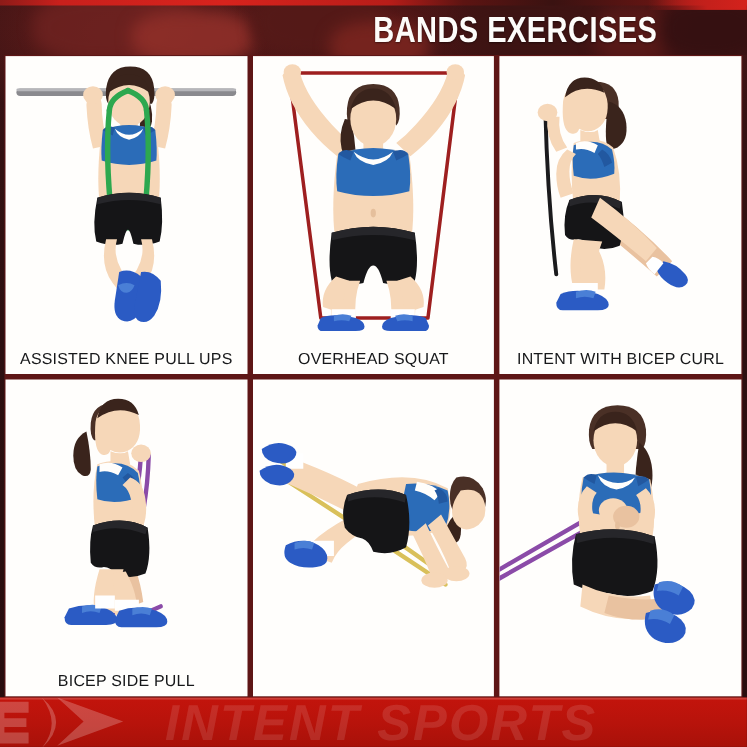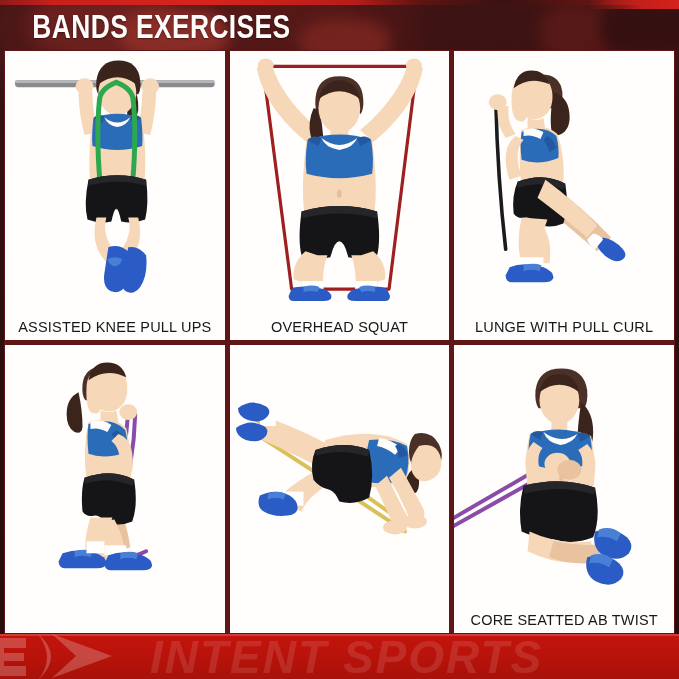--- a/index.html
+++ b/index.html
@@ -26,21 +26,21 @@
   .top-right-flare {
     position:absolute; right:0; top:0; width:90px; height:9px;
     background:linear-gradient(90deg, rgba(200,30,25,0) 0%, #c4201b 60%, #d4221c 100%);
   }
   
   .hdr-tex { position:absolute; left:0; top:4px; width:679px; height:46px; overflow:hidden; opacity:.85; }
   .hdr-tex i { position:absolute; display:block; border-radius:40%; filter:blur(7px); }
 
   .title-bar {
     position:absolute; left:0; top:4px; width:630px; height:46px;
-    display:flex; align-items:center; justify-content:flex-start;
+    display:flex; align-items:center; justify-content:flex-end;
   }
   .title {
     color:#fdfcfa;
     font-family:"Liberation Sans", sans-serif;
     font-weight:bold;
     font-size:33px;
     letter-spacing:0.5px;
     transform:scaleX(.80);
     transform-origin:center;
     white-space:nowrap;
@@ -261,21 +261,21 @@
 
           <path d="M66 206 h24 v10 h-24 z" fill="#ffffff"></path>
 
           <path d="M56 216 q14 -6 34 0 q10 4 10 10 q0 5 -10 5 l-32 0 q-6 0 -6 -7 z" fill="#2b5bc4"></path>
           <path d="M70 214 q10 -3 18 0 l-2 6 q-8 -3 -16 0 z" fill="#4a7fd6"></path>
 
           <path d="M92 128 q30 22 52 46 l-10 12 q-26 -22 -50 -40 z" fill="#f6d7b8"></path>
           <path d="M140 182 q6 1 10 6 l-8 10 q-6 -4 -8 -10 z" fill="#ffffff"></path>
         </svg>
       </div>
-      <div class="cap">LUNGE WITH PULL CURL</div>
+      <div class="cap">INTENT WITH BICEP CURL</div>
     </div>
 
     <div class="cell">
       <div class="art">
         <svg viewBox="0 0 221 255" preserveAspectRatio="xMidYMid meet">
 
           <g stroke="#8b4ba8" stroke-width="4" fill="none" stroke-linecap="round" stroke-linejoin="round">
             <path d="M124 66 q-4 70 -38 140"></path>
             <path d="M131 68 q-2 72 -32 138"></path>
             <path d="M86 206 q28 14 56 0"></path>
@@ -309,20 +309,21 @@
           <path d="M100 200 h22 v10 h-22 z" fill="#ffffff"></path>
 
           <path d="M104 210 q16 -6 34 0 q10 4 10 10 q0 5 -10 5 l-32 0 q-6 0 -6 -7 z" fill="#2b5bc4"></path>
           <path d="M116 208 q10 -3 18 0 l-2 6 q-8 -3 -16 0 z" fill="#4a7fd6"></path>
 
           <path d="M58 208 q18 -6 34 0 q10 4 10 10 q0 5 -10 5 l-32 0 q-6 0 -6 -7 z" fill="#2b5bc4"></path>
           <path d="M70 206 q10 -3 18 0 l-2 6 q-8 -3 -16 0 z" fill="#4a7fd6"></path>
           <path d="M82 196 h18 v12 h-18 z" fill="#ffffff"></path>
         </svg>
       </div>
+      <div class="cap">BICEP SIDE PULL</div>
     </div>
 
     <div class="cell">
       <div class="art">
         <svg viewBox="0 0 221 255" preserveAspectRatio="xMidYMid meet">
 
           <g stroke="#d9c05a" stroke-width="4" fill="none" stroke-linecap="round">
             <path d="M24 72 q82 56 152 106"></path>
             <path d="M20 84 q84 54 156 102"></path>
           </g>
@@ -396,21 +397,20 @@
 
           <path d="M76 186 q30 14 62 10 l2 20 q-34 6 -66 -10 z" fill="#f6d7b8"></path>
           <path d="M100 196 q32 6 52 2 l0 18 q-30 6 -56 -4 z" fill="#e9c2a0"></path>
 
           <path d="M142 186 q18 -6 32 6 q8 8 2 16 q-10 10 -26 2 q-12 -8 -8 -24 z" fill="#2b5bc4"></path>
           <path d="M146 184 q12 -4 22 4 l-4 8 q-10 -6 -20 -4 z" fill="#4a7fd6"></path>
           <path d="M134 212 q18 -6 32 6 q8 8 2 16 q-10 10 -26 2 q-12 -8 -8 -24 z" fill="#2b5bc4"></path>
           <path d="M138 210 q12 -4 22 4 l-4 8 q-10 -6 -20 -4 z" fill="#4a7fd6"></path>
         </svg>
       </div>
-      <div class="cap">CORE SEATTED AB TWIST</div>
     </div>
 
   </div>
 
   <div class="footer">
     <div class="footer-top-edge"></div>
     <svg class="logo-mark" viewBox="0 0 175 56">
       <path d="M2 10 L36 10 L36 20 L14 20 L14 25 L34 25 L34 33 L14 33 L14 38 L36 38 L36 48 L2 48 Z" fill="#ffffff"></path>
       <path d="M48 6 q26 22 0 46 q18 -22 0 -46 z" fill="#ffffff"></path>
       <path d="M62 6 L122 28 L62 50 L86 28 Z" fill="#ffffff"></path>

